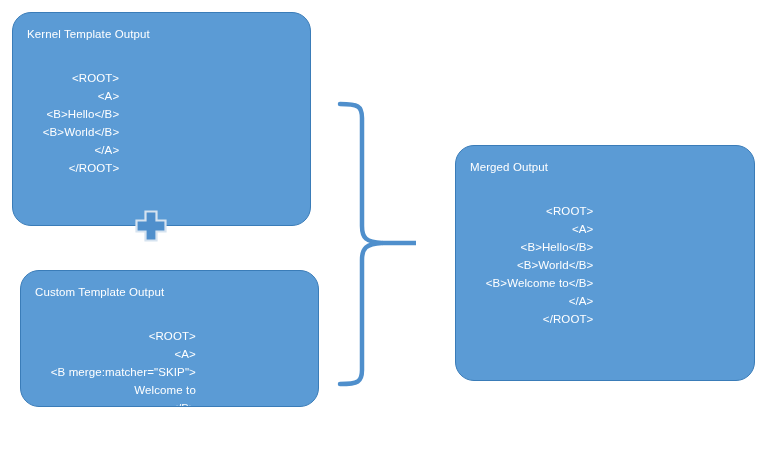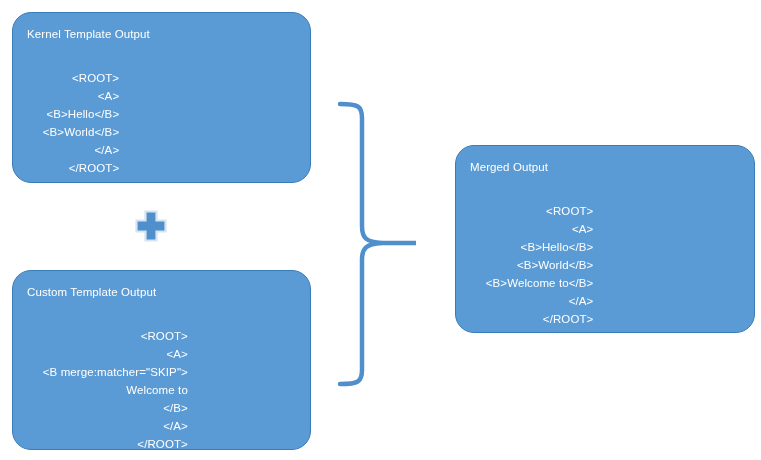--- a/index.html
+++ b/index.html
@@ -54,37 +54,37 @@
     white-space: pre;
     letter-spacing: 0.1px;
     text-align: right;
   }
 
   
   #box-kernel {
     left: 12px;
     top: 12px;
     width: 299px;
-    height: 171px;
+    height: 214px;
   }
   #box-kernel .code { top: 56px; }
 
   #box-custom {
-    left: 12px;
+    left: 20px;
     top: 270px;
     width: 299px;
-    height: 180px;
+    height: 137px;
   }
   #box-custom .code { top: 56px; }
 
   #box-merged {
     left: 455px;
     top: 145px;
     width: 300px;
-    height: 188px;
+    height: 236px;
   }
   #box-merged .code { top: 56px; }
 
   
   #plus-sign {
     position: absolute;
     left: 134px;
     top: 209px;
     width: 34px;
     height: 34px;

